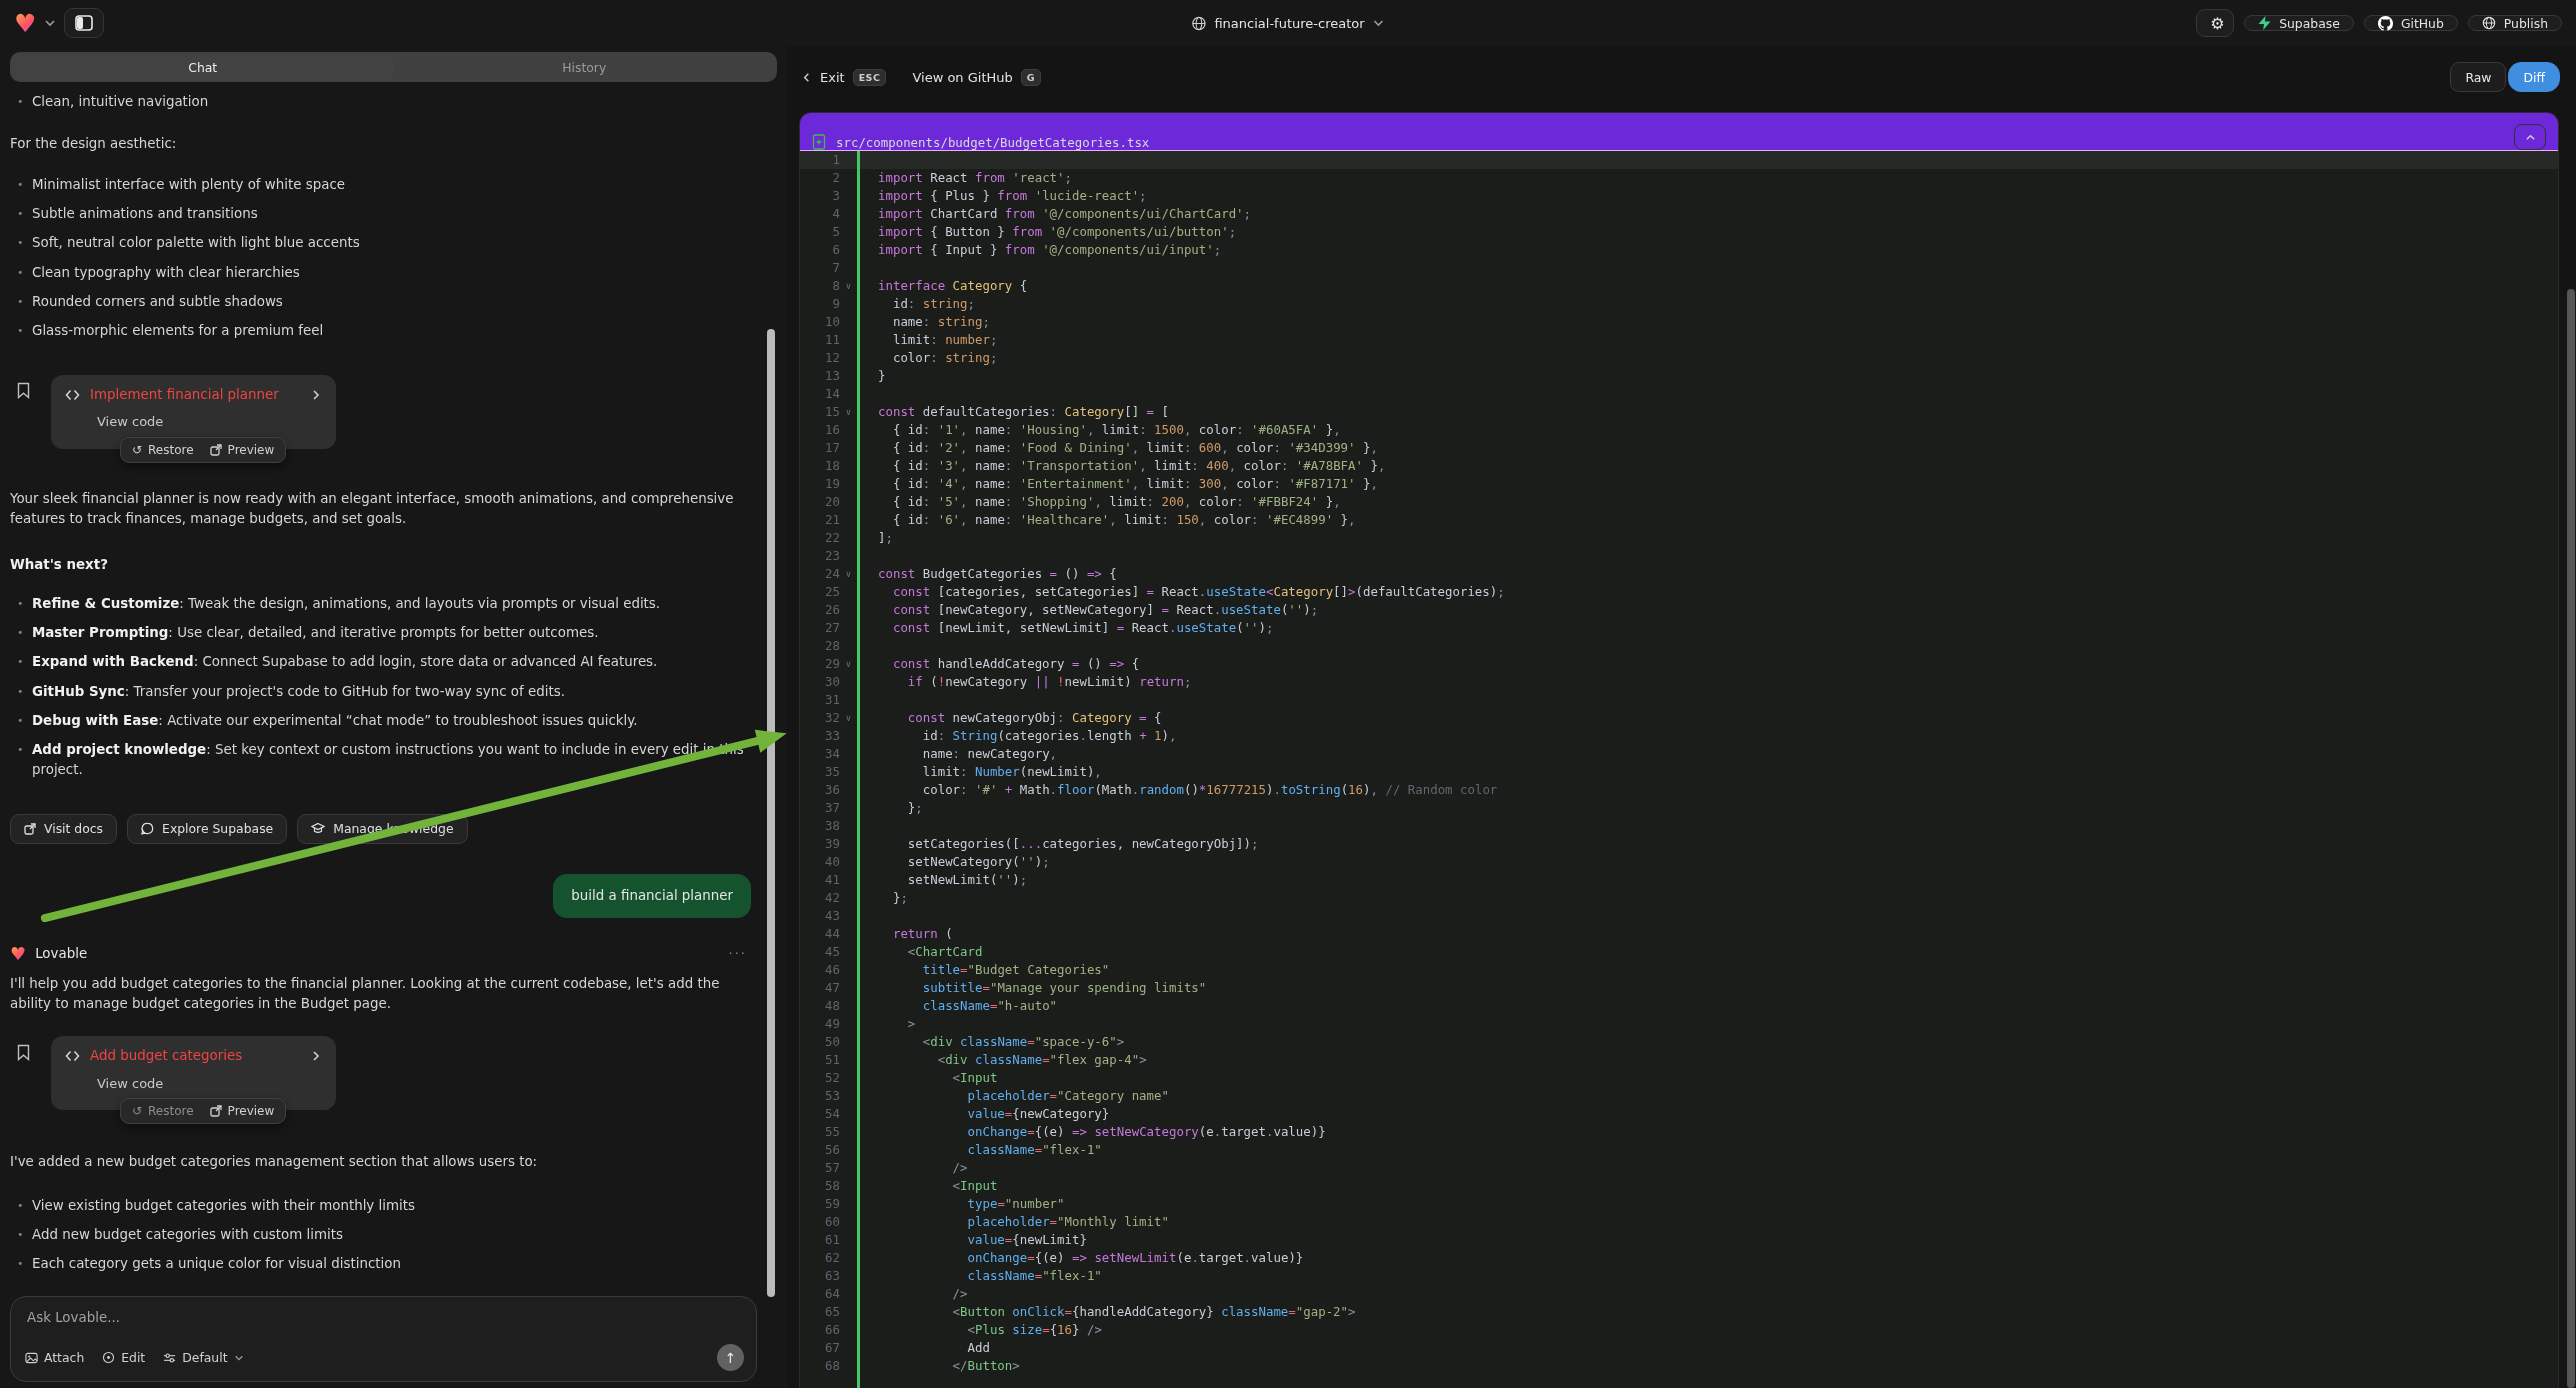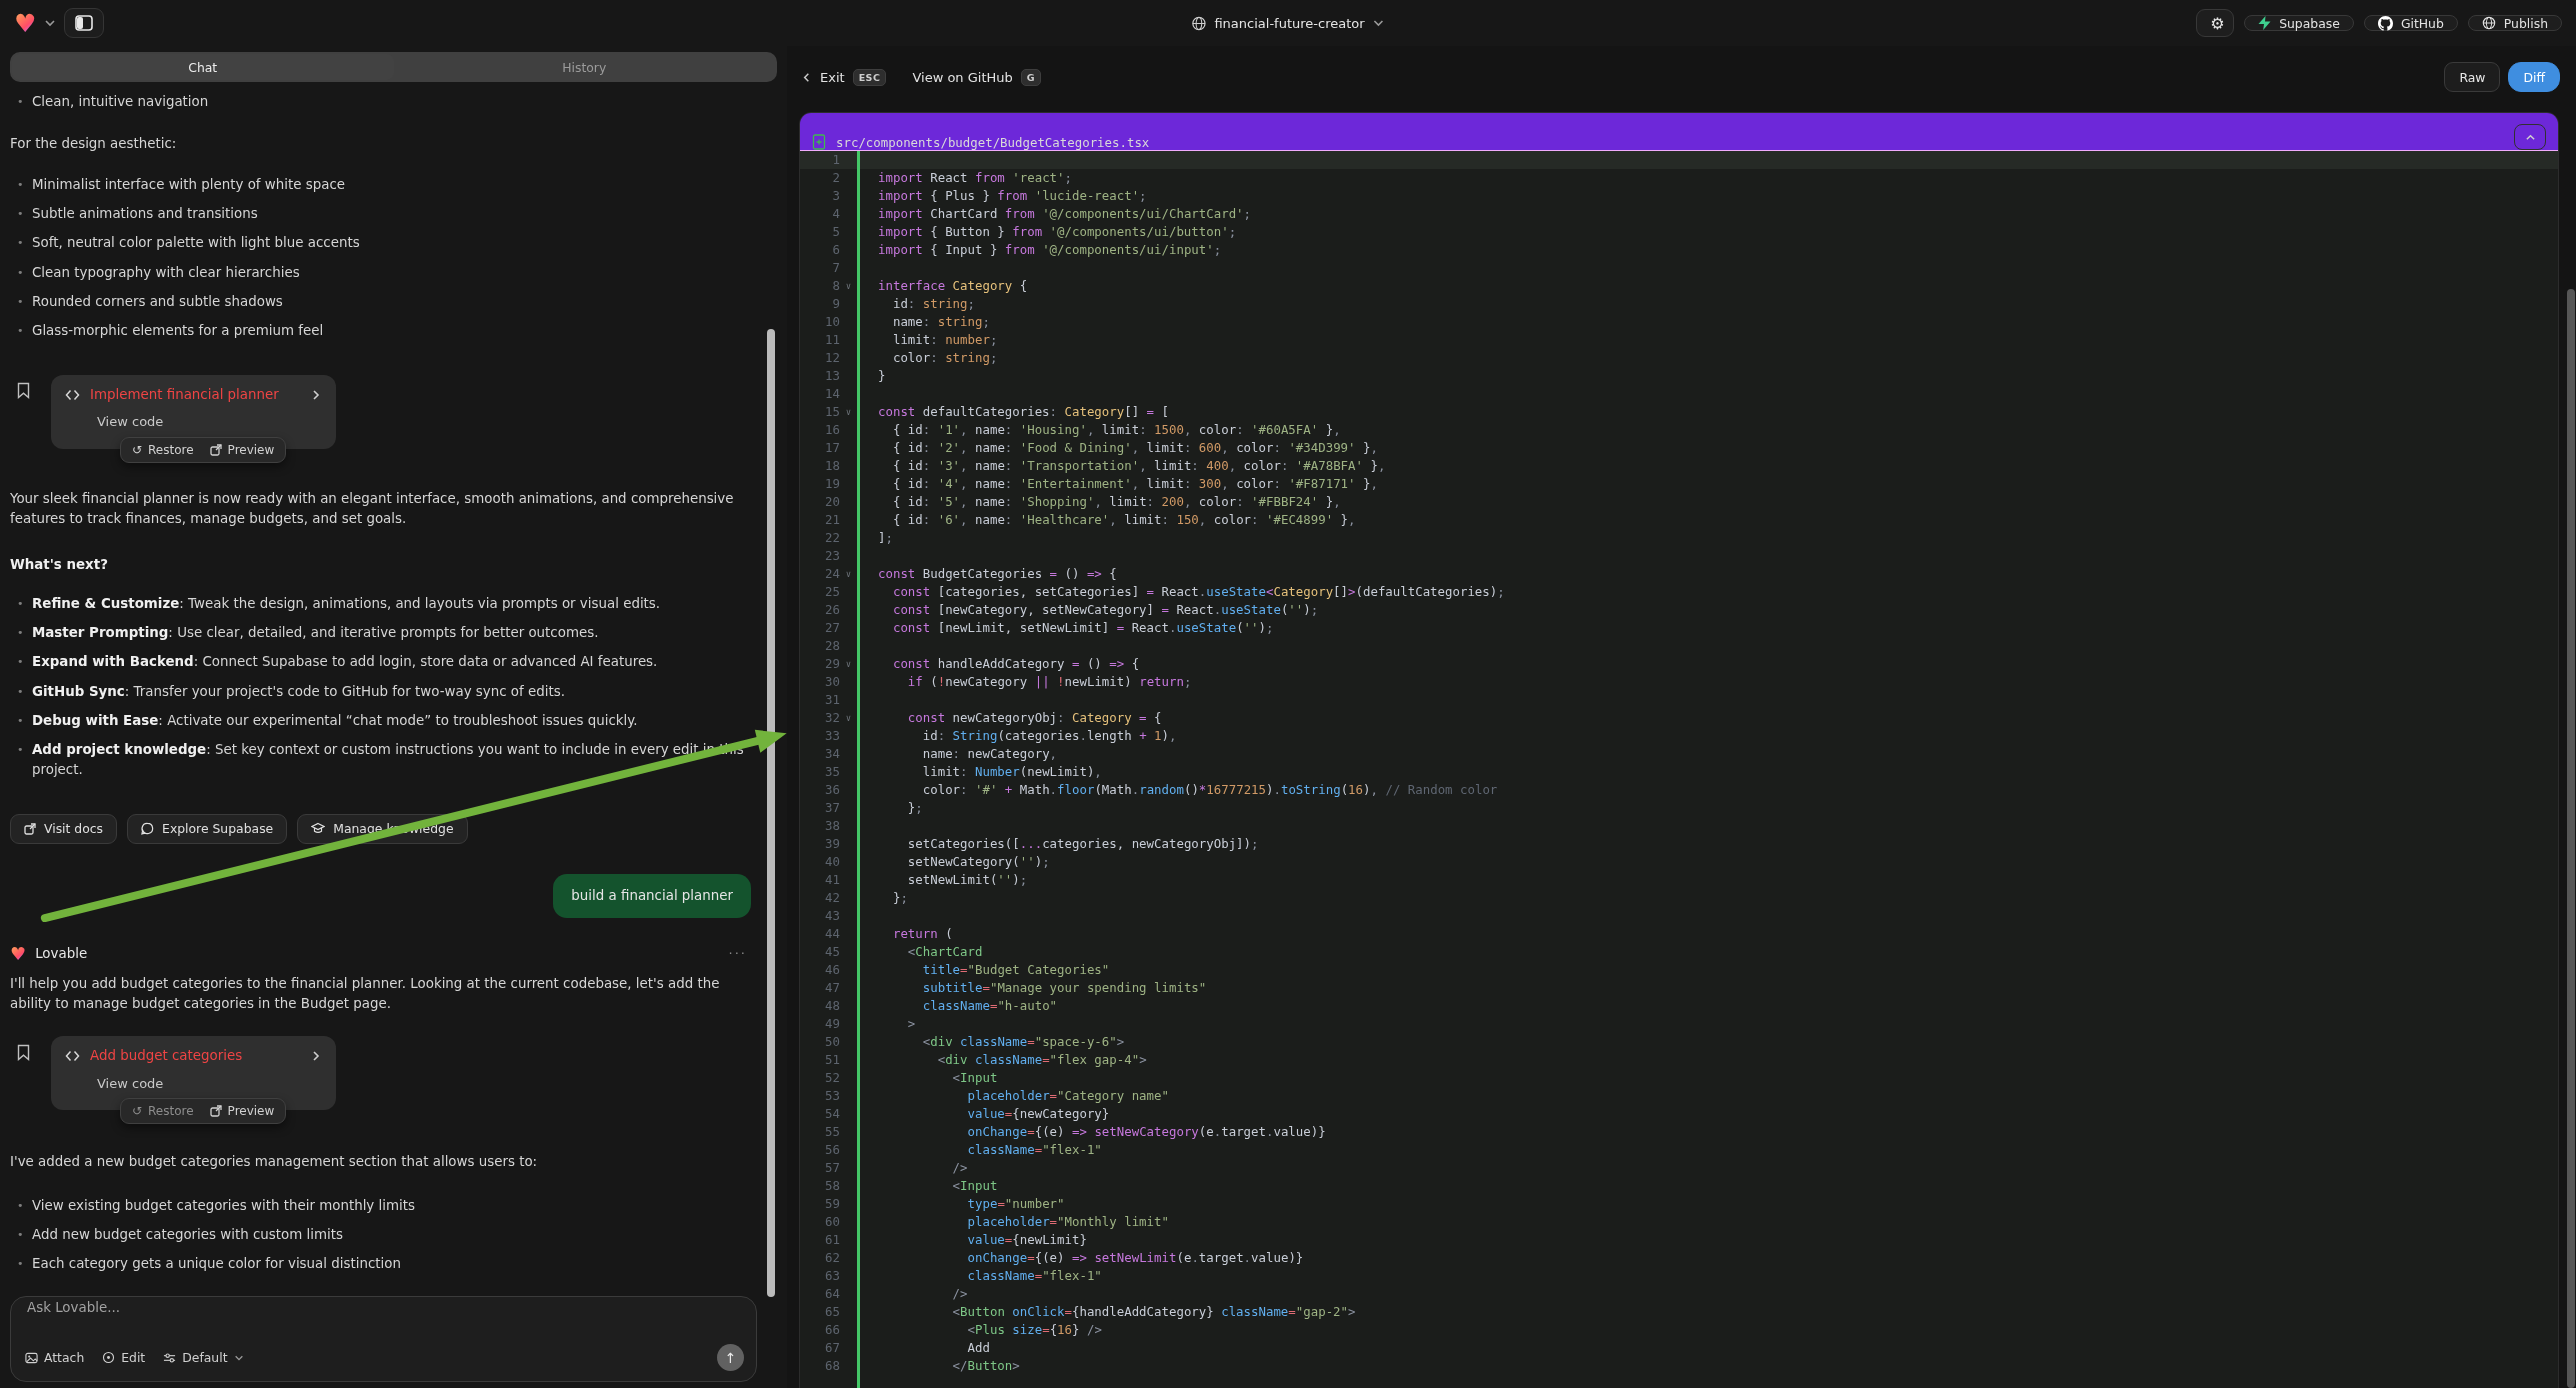--- a/index.html
+++ b/index.html
@@ -54,36 +54,36 @@
     border:1px solid #3a3a3a; border-radius:9px; font-size:12.4px; color:#e0e0e0; cursor:pointer; }
 
   .msg-right { display:flex; justify-content:flex-end; margin-top:30px; }
   .bubble { background:#14532d; color:#e6e6e6; border-radius:14px; padding:12px 18px; font-size:13.4px; max-width:418px; }
 
   .assist-head { display:flex; align-items:center; gap:9px; margin-top:26px; }
   .assist-name { font-size:13.4px; color:#e8e8e8; }
   .dots { margin-left:auto; margin-right:4px; color:#8a8a8a; letter-spacing:2px; font-size:13px; cursor:pointer; }
 
   .ask-box { position:absolute; left:10px; right:30px; bottom:6px; height:86px; background:#1e1e1e;
-    border:1px solid #3b3b3b; border-radius:16px; padding:3px 16px; }
+    border:1px solid #3b3b3b; border-radius:16px; padding:13px 16px; }
   .ask-ph { font-size:13.4px; color:#a2a2a2; }
   .ask-controls { position:absolute; left:14px; right:12px; bottom:10px; display:flex; align-items:center; gap:18px; font-size:12.4px; color:#d0d0d0;text-align:right; }
   .ask-ctl { display:flex; align-items:center; gap:6px; cursor:pointer; }
   .send-btn { margin-left:auto; width:27px; height:27px; border-radius:50%; background:#616161; color:#e9e9e9;
     display:flex; align-items:center; justify-content:center; font-size:14px; cursor:pointer; }
   .chat-sb { position:absolute; right:12px; top:283px; width:8px; height:968px; background:#d8d8d8; border-radius:4px; opacity:.85; }
 
   
   .code-panel { position:relative; flex:1; background:#141414; }
   .cp-head { display:flex; align-items:center; height:62px; padding:0 16px 0 14px; }
   .cp-left { display:flex; align-items:center; gap:26px; }
   .cp-link { display:flex; align-items:center; gap:8px; font-size:13px; color:#e2e2e2; cursor:pointer; }
   .kbd { background:#2e2e2e; border:1px solid #3e3e3e; border-radius:5px; font-size:9.5px; font-weight:bold;
     color:#cfcfcf; padding:2px 5px; letter-spacing:0.5px; }
-  .cp-right { margin-left:auto; display:flex; gap:8px; }
+  .cp-right { margin-left:auto; display:flex; gap:2px; }
   .raw-btn { height:30px; padding:0 14px; display:flex; align-items:center; background:#1d1d1d; border:1px solid #3a3a3a;
     border-radius:9px; font-size:12.4px; color:#e8e8e8; cursor:pointer; }
   .diff-btn { height:30px; padding:0 14px; display:flex; align-items:center; background:#3F8EE0; border:1px solid #3F8EE0;
     border-radius:13px; font-size:12.4px; color:#fff; cursor:pointer; }
 
   .file-card { position:absolute; left:12px; right:17px; top:66px; bottom:-20px; background:#1b1d1b;
     border:1px solid #2c2c2c; border-radius:12px 12px 0 0; overflow:hidden; }
   .fc-head { display:flex; align-items:flex-end; height:38px; padding:0 12px; background:#6d28d9; border-bottom:1px solid #f0abfc; }
   .fc-path { margin-left:10px; font-family:"DejaVu Sans Mono", monospace; font-size:12.4px; color:#d9d9d9; }
   .fc-collapse { margin-left:auto; width:32px; height:26px; display:flex; align-items:center; justify-content:center;

